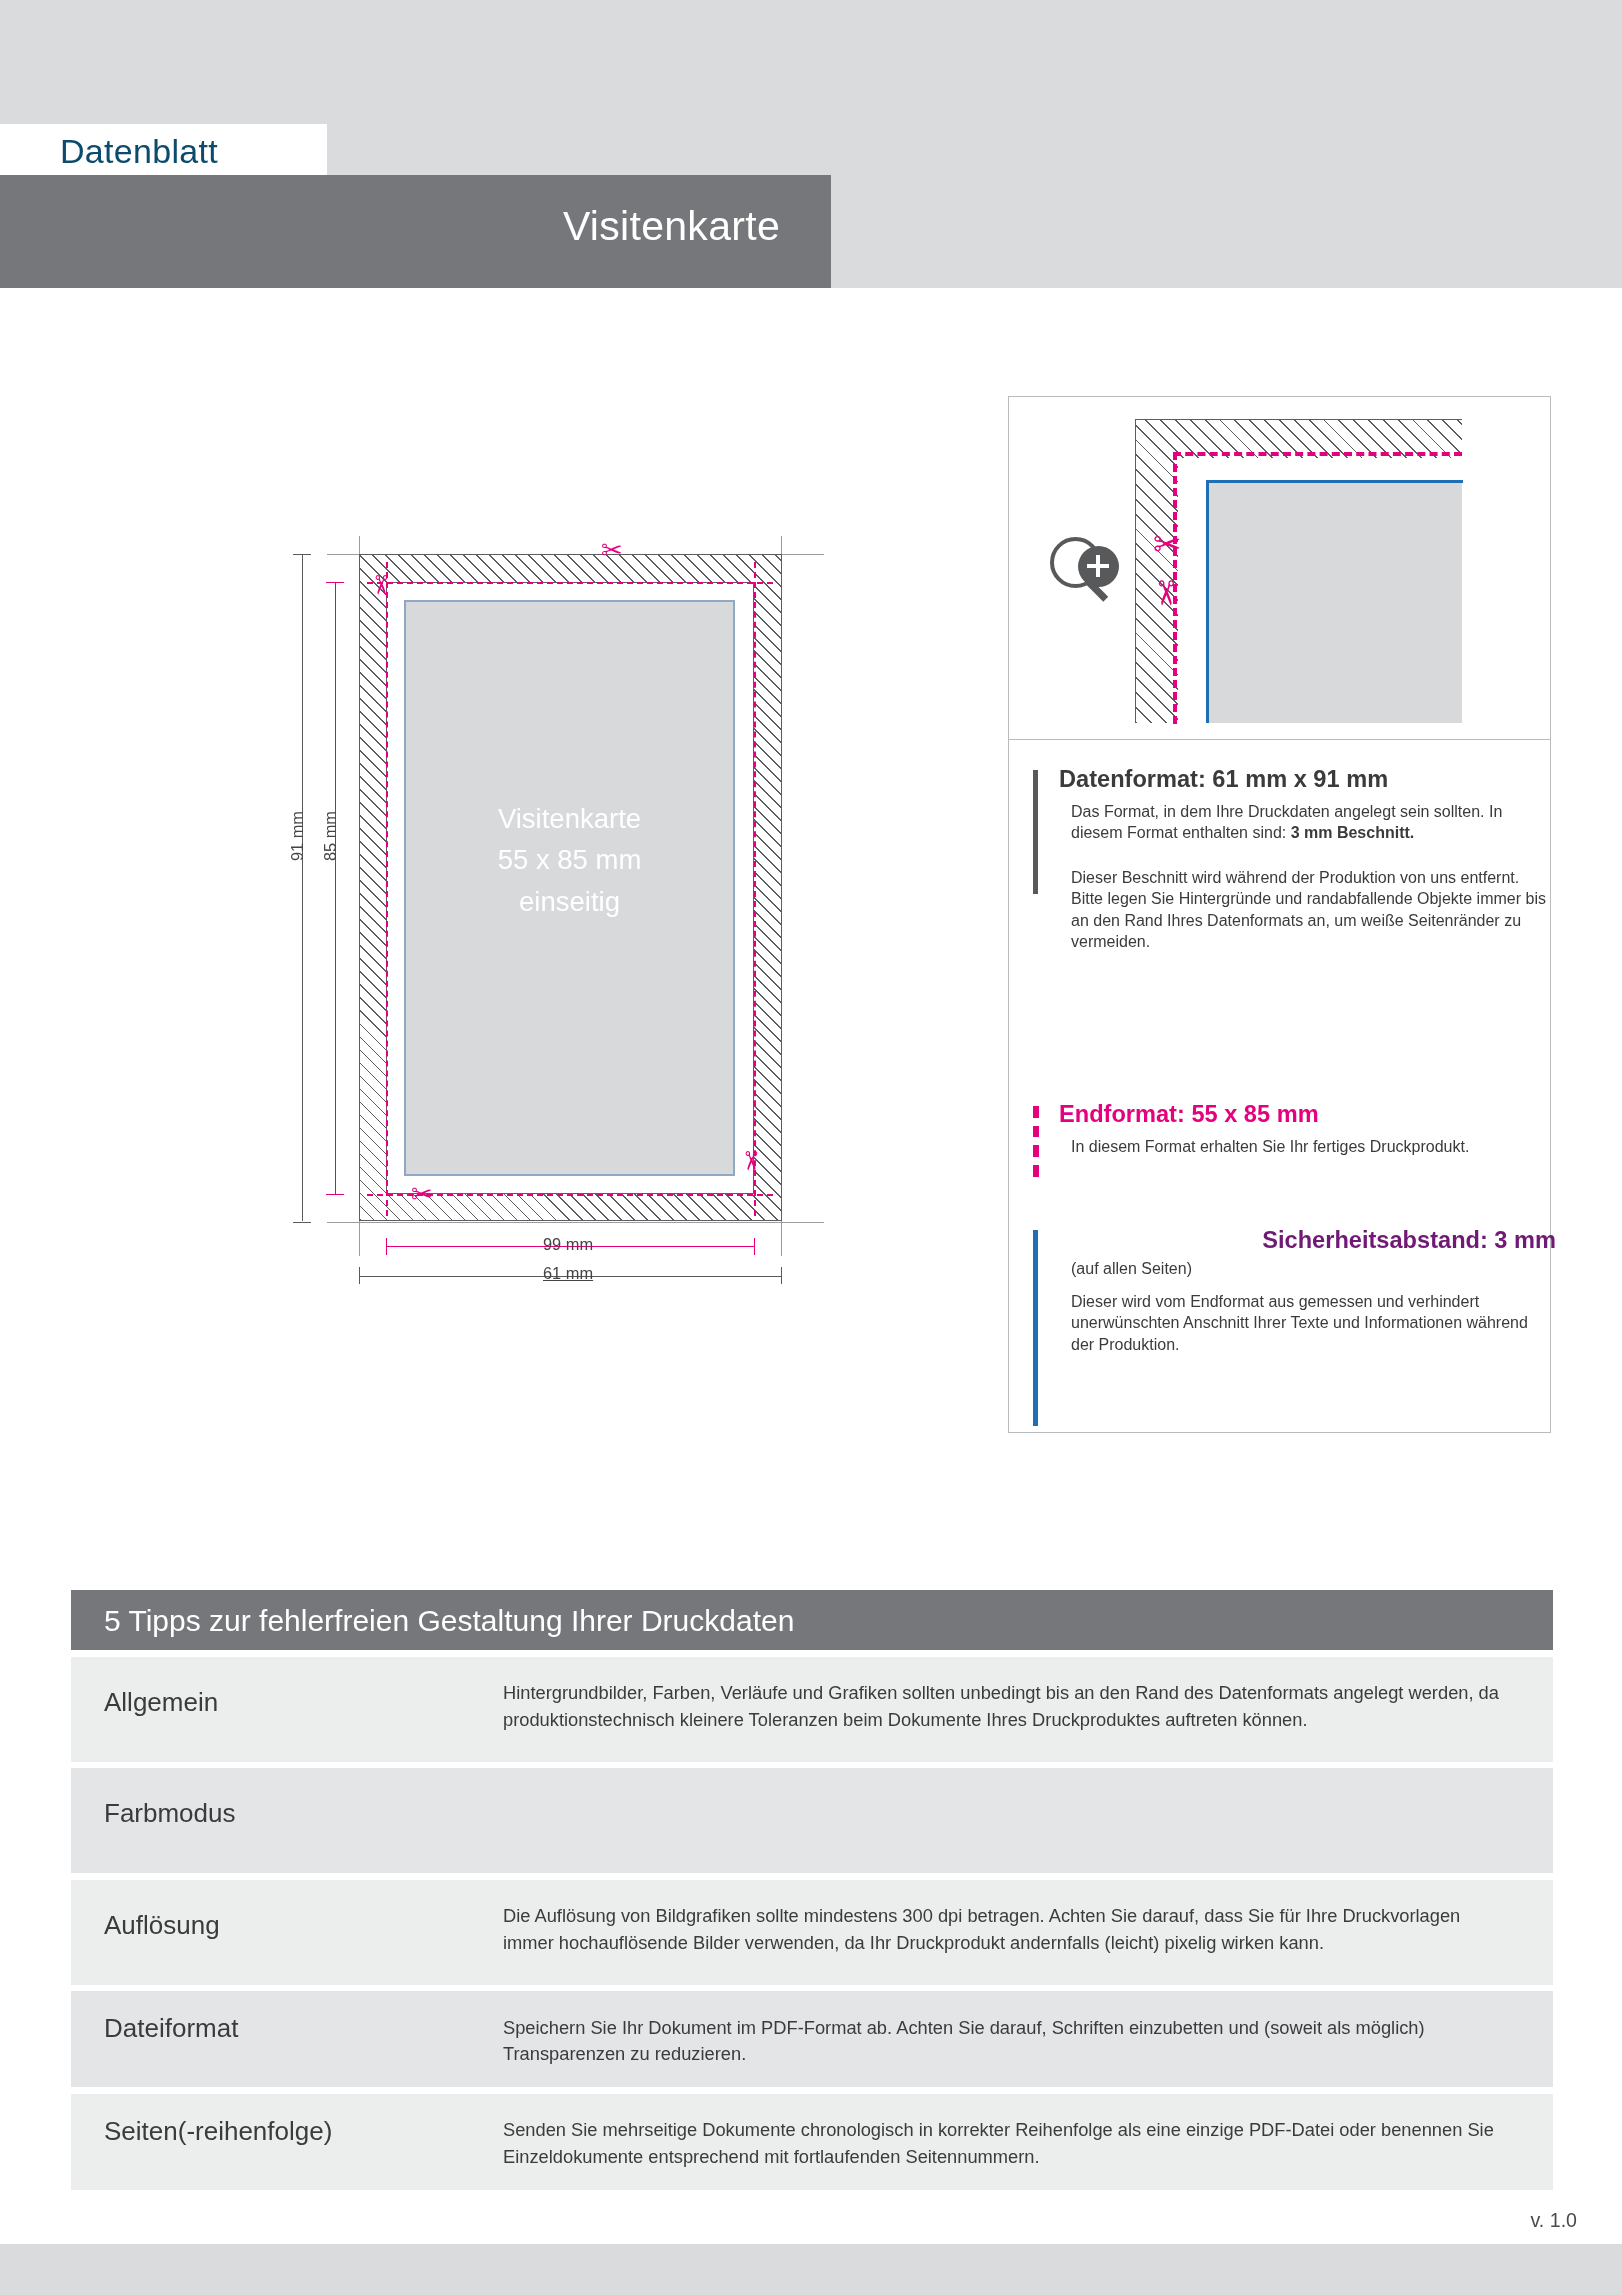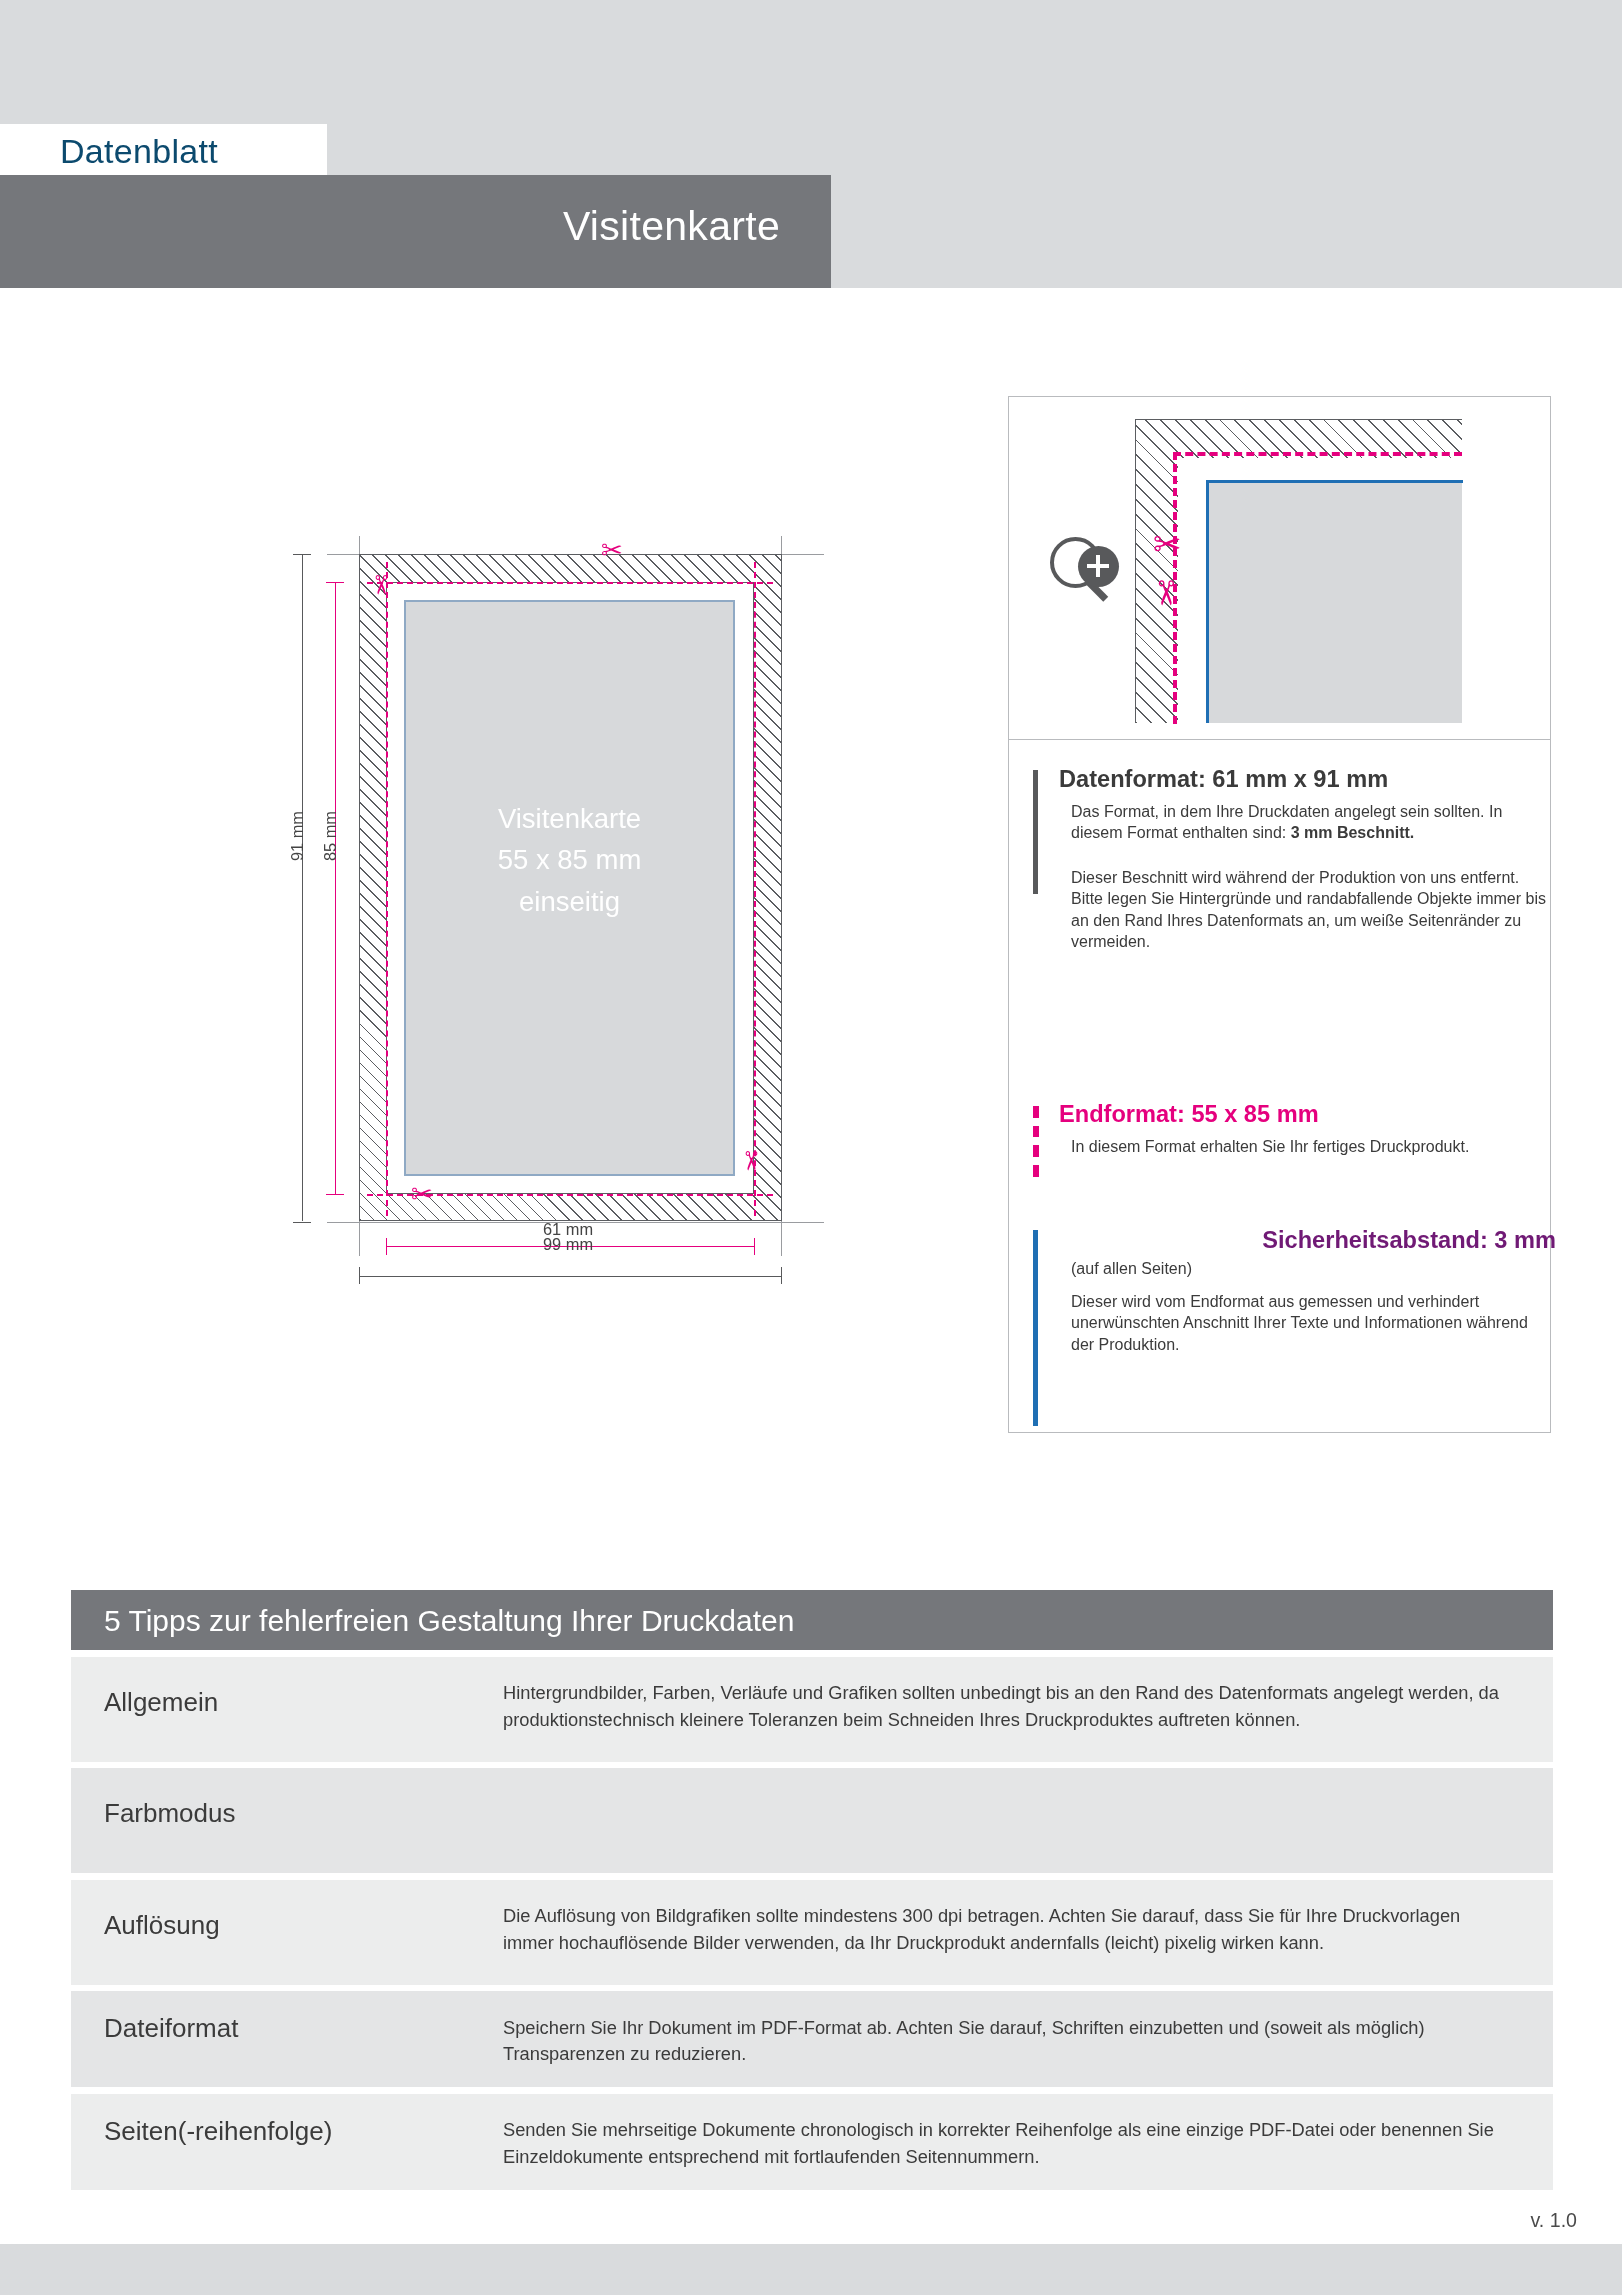--- a/index.html
+++ b/index.html
@@ -384,21 +384,21 @@
   <div class="dim-text vert" style="left:33px; top:288px;">85 mm</div>
 
   <div class="dimline-h" style="left:98px; top:723px; width:368px;"></div>
   <div class="dimline-v" style="left:98px; top:715px; height:17px;"></div>
   <div class="dimline-v" style="left:466px; top:715px; height:17px;"></div>
   <div class="dim-text" style="left:255px; top:712px;">99 mm</div>
 
   <div class="dimline-h dark" style="left:71px; top:753px; width:423px;"></div>
   <div class="dimline-v dark" style="left:71px; top:744px; height:17px;"></div>
   <div class="dimline-v dark" style="left:493px; top:744px; height:17px;"></div>
-  <div class="dim-text" style="left:255px; top:697px;">61 mm</div>
+  <div class="dim-text" style="left:255px; top:741px;text-decoration:underline;">61 mm</div>
 </div>
 
 <div class="right-box"></div>
 <div class="zoom-panel"></div>
 
 <div class="zoom-hatch"></div>
 <div class="zoom-white"></div>
 <div class="zoom-gray"></div>
 <div class="zoom-blue-h"></div>
 <div class="zoom-blue-v"></div>
@@ -433,21 +433,21 @@
   <h3 class="t-head t-blue">Sicherheitsabstand: 3 mm</h3>
   <p class="t-body" style="margin-top:3.9px;">(auf allen Seiten)</p>
   <p class="t-body" style="margin-top:7.9px; width:471px;">Dieser wird vom Endformat aus gemessen und verhindert unerwünschten Anschnitt Ihrer Texte und Informationen während der Produktion.</p>
 </div>
 
 <div class="tips">
   <div class="tips-head">5 Tipps zur fehlerfreien Gestaltung Ihrer Druckdaten</div>
 
   <div class="tip-row">
     <div class="tip-label">Allgemein</div>
-    <div class="tip-text">Hintergrundbilder, Farben, Verläufe und Grafiken sollten unbedingt bis an den Rand des Datenformats angelegt werden, da produktionstechnisch kleinere Toleranzen beim Schneiden Ihres Druckproduktes auftreten können.</div>
+    <div class="tip-text">Hintergrundbilder, Farben, Verläufe und Grafiken sollten unbedingt bis an den Rand des Datenformats angelegt werden, da produktionstechnisch kleinere Toleranzen beim Dokumente Ihres Druckproduktes auftreten können.</div>
   </div>
 
   <div class="tip-row alt">
     <div class="tip-label">Farbmodus</div>
   </div>
 
   <div class="tip-row">
     <div class="tip-label">Auflösung</div>
     <div class="tip-text">Die Auflösung von Bildgrafiken sollte mindestens 300 dpi betragen. Achten Sie darauf, dass Sie für Ihre Druckvorlagen immer hochauflösende Bilder verwenden, da Ihr Druckprodukt andernfalls (leicht) pixelig wirken kann.</div>
   </div>

